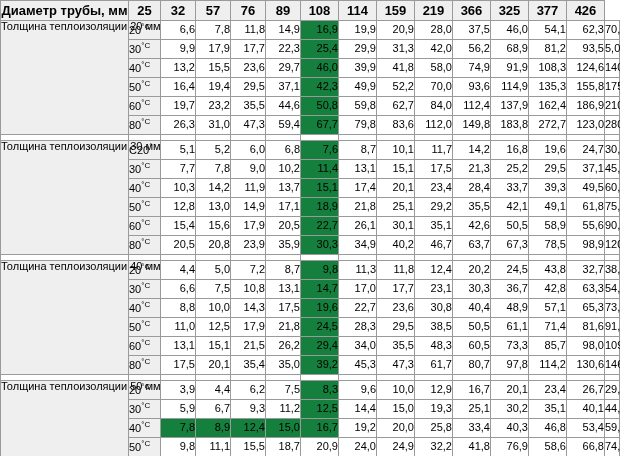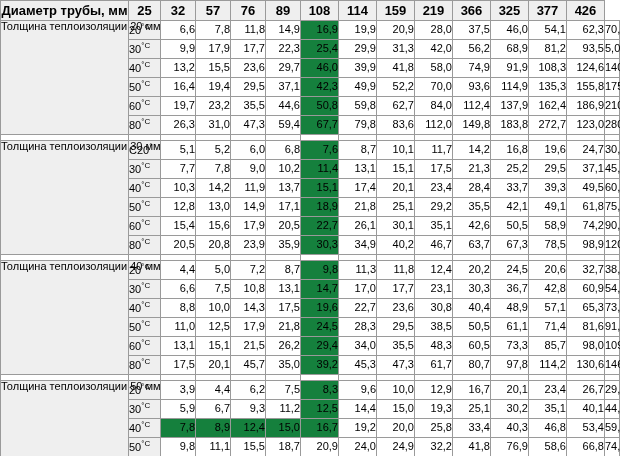--- a/index.html
+++ b/index.html
@@ -314,21 +314,21 @@
           <td class="val">15,6</td>
           <td class="val">17,9</td>
           <td class="val">20,5</td>
           <td class="val hl">22,7</td>
           <td class="val">26,1</td>
           <td class="val">30,1</td>
           <td class="val">35,1</td>
           <td class="val">42,6</td>
           <td class="val">50,5</td>
           <td class="val">58,9</td>
-          <td class="val">74,2</td>
+          <td class="val">55,6</td>
           <td class="val">90,3</td>
         </tr>
         <tr>
           <td class="temp"><span>80</span><span class="sup">°C</span></td>
           <td class="val">20,5</td>
           <td class="val">20,8</td>
           <td class="val">23,9</td>
           <td class="val">35,9</td>
           <td class="val hl">30,3</td>
           <td class="val">34,9</td>
@@ -363,38 +363,38 @@
           <td class="val">4,4</td>
           <td class="val">5,0</td>
           <td class="val">7,2</td>
           <td class="val">8,7</td>
           <td class="val hl">9,8</td>
           <td class="val">11,3</td>
           <td class="val">11,8</td>
           <td class="val">12,4</td>
           <td class="val">20,2</td>
           <td class="val">24,5</td>
-          <td class="val">20,6</td>
+          <td class="val">43,8</td>
           <td class="val">32,7</td>
           <td class="val">38,5</td>
         </tr>
         <tr>
           <td class="temp"><span>30</span><span class="sup">°C</span></td>
           <td class="val">6,6</td>
           <td class="val">7,5</td>
           <td class="val">10,8</td>
           <td class="val">13,1</td>
           <td class="val hl">14,7</td>
           <td class="val">17,0</td>
           <td class="val">17,7</td>
           <td class="val">23,1</td>
           <td class="val">30,3</td>
           <td class="val">36,7</td>
           <td class="val">42,8</td>
-          <td class="val">60,9</td>
+          <td class="val">63,3</td>
           <td class="val">54,6</td>
         </tr>
         <tr>
           <td class="temp"><span>40</span><span class="sup">°C</span></td>
           <td class="val">8,8</td>
           <td class="val">10,0</td>
           <td class="val">14,3</td>
           <td class="val">17,5</td>
           <td class="val hl">19,6</td>
           <td class="val">22,7</td>
@@ -435,21 +435,21 @@
           <td class="val">60,5</td>
           <td class="val">73,3</td>
           <td class="val">85,7</td>
           <td class="val">98,0</td>
           <td class="val">109,5</td>
         </tr>
         <tr>
           <td class="temp"><span>80</span><span class="sup">°C</span></td>
           <td class="val">17,5</td>
           <td class="val">20,1</td>
-          <td class="val">45,7</td>
+          <td class="val">35,4</td>
           <td class="val">35,0</td>
           <td class="val hl">39,2</td>
           <td class="val">45,3</td>
           <td class="val">47,3</td>
           <td class="val">61,7</td>
           <td class="val">80,7</td>
           <td class="val">97,8</td>
           <td class="val">114,2</td>
           <td class="val">130,6</td>
           <td class="val">146,0</td>

